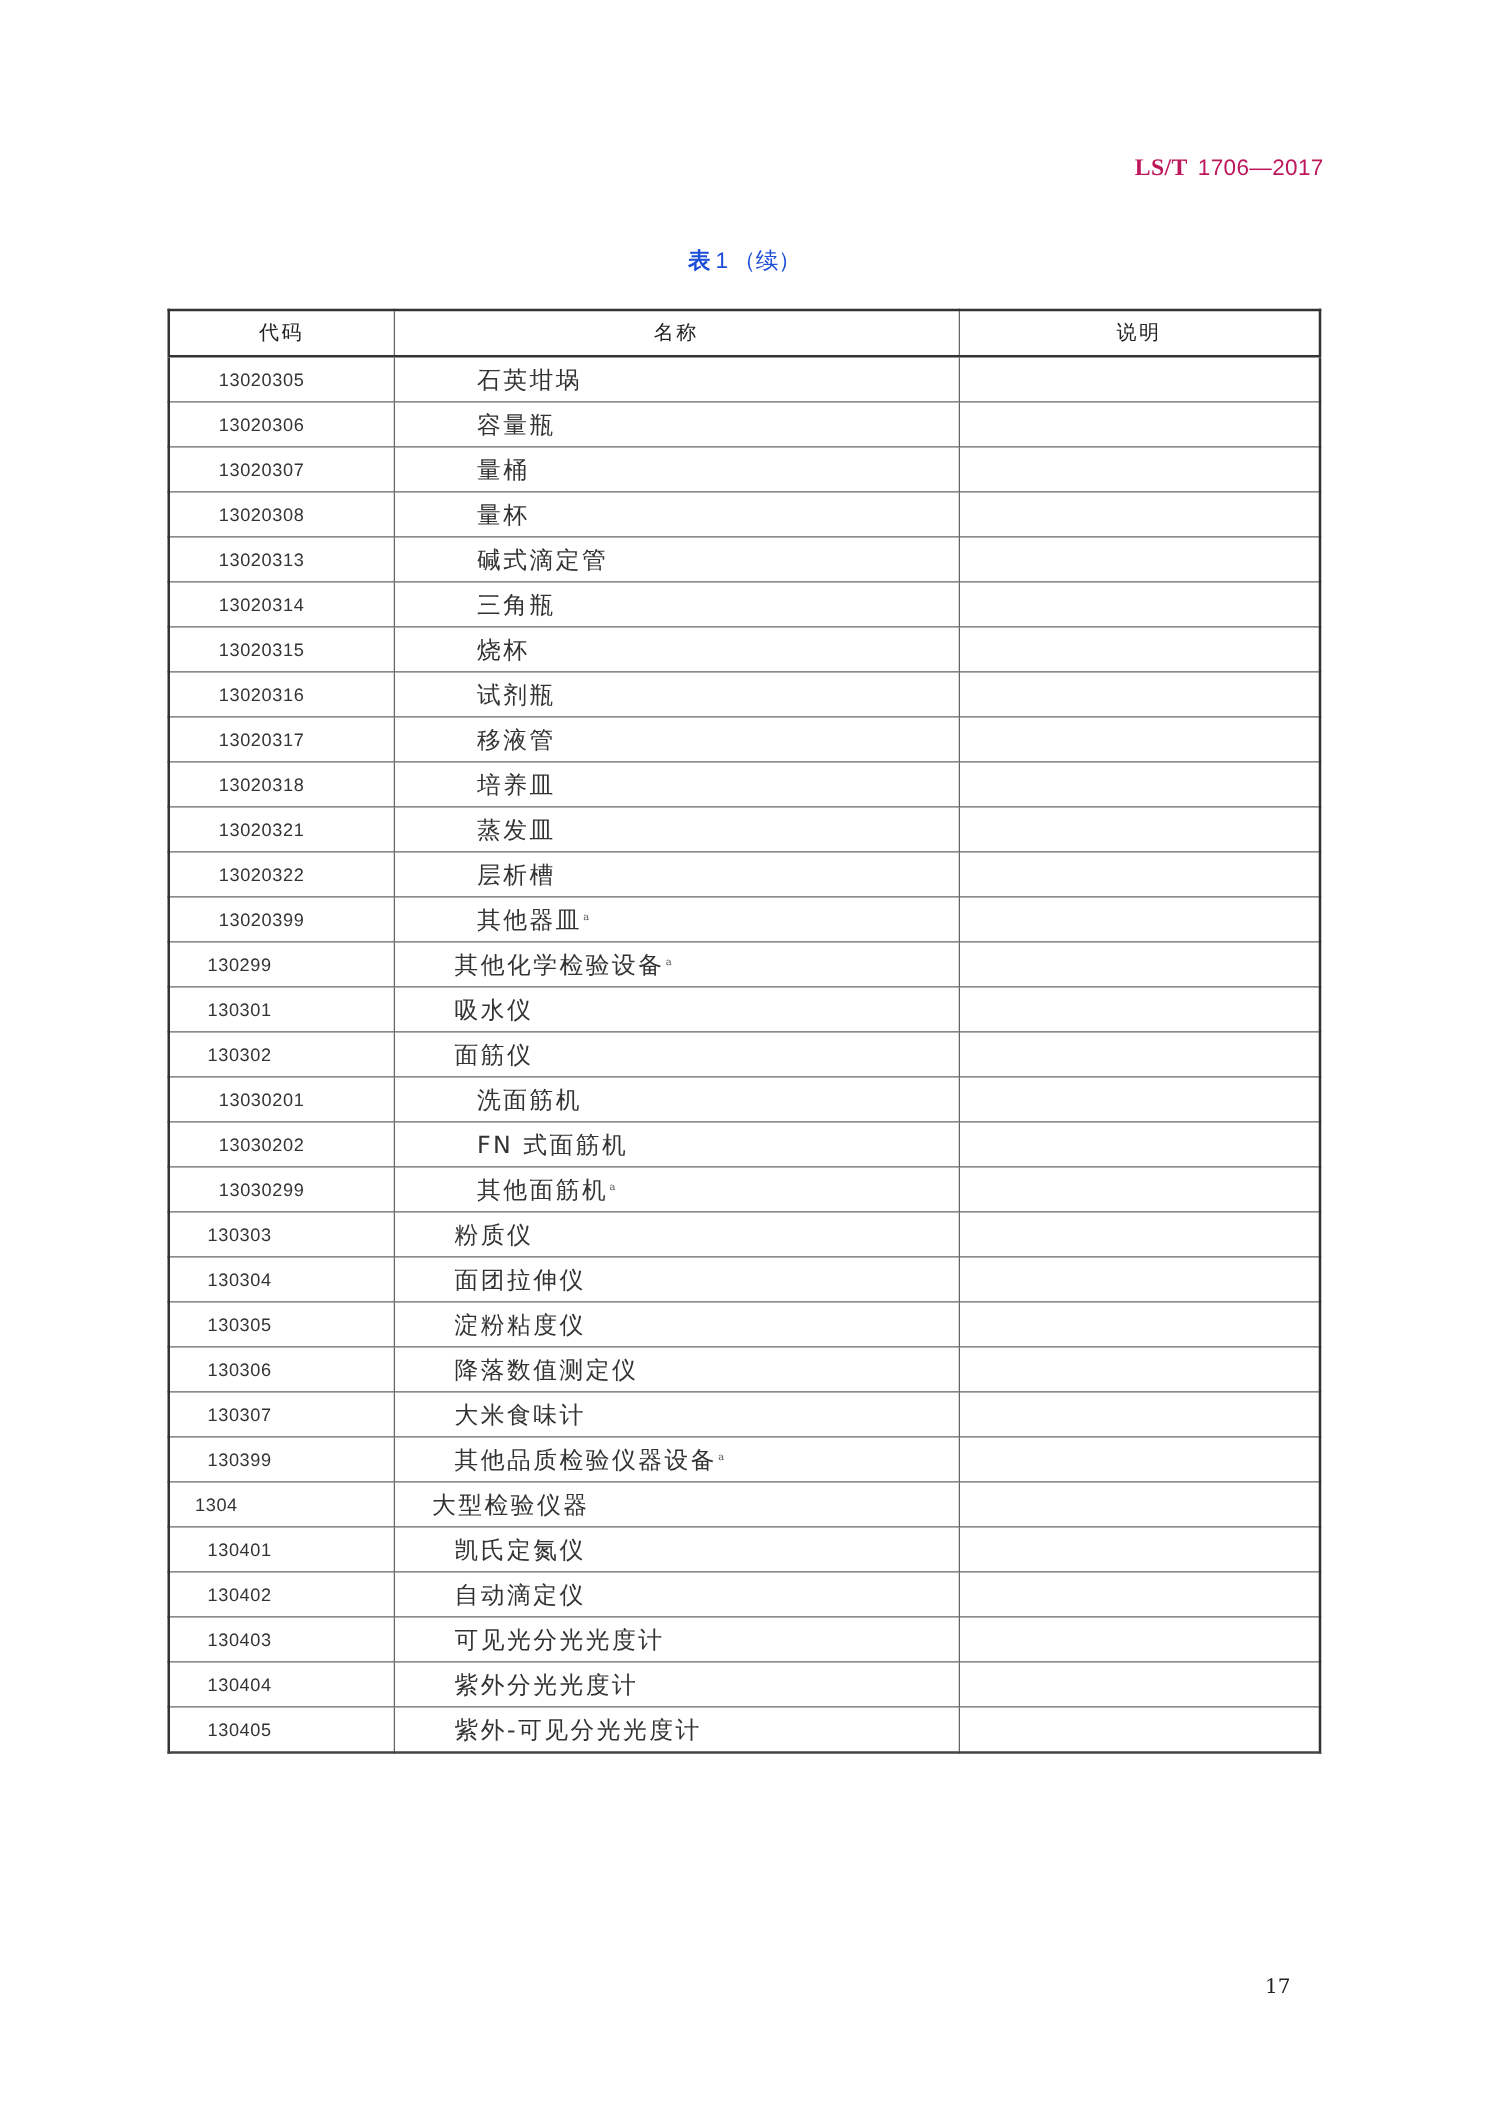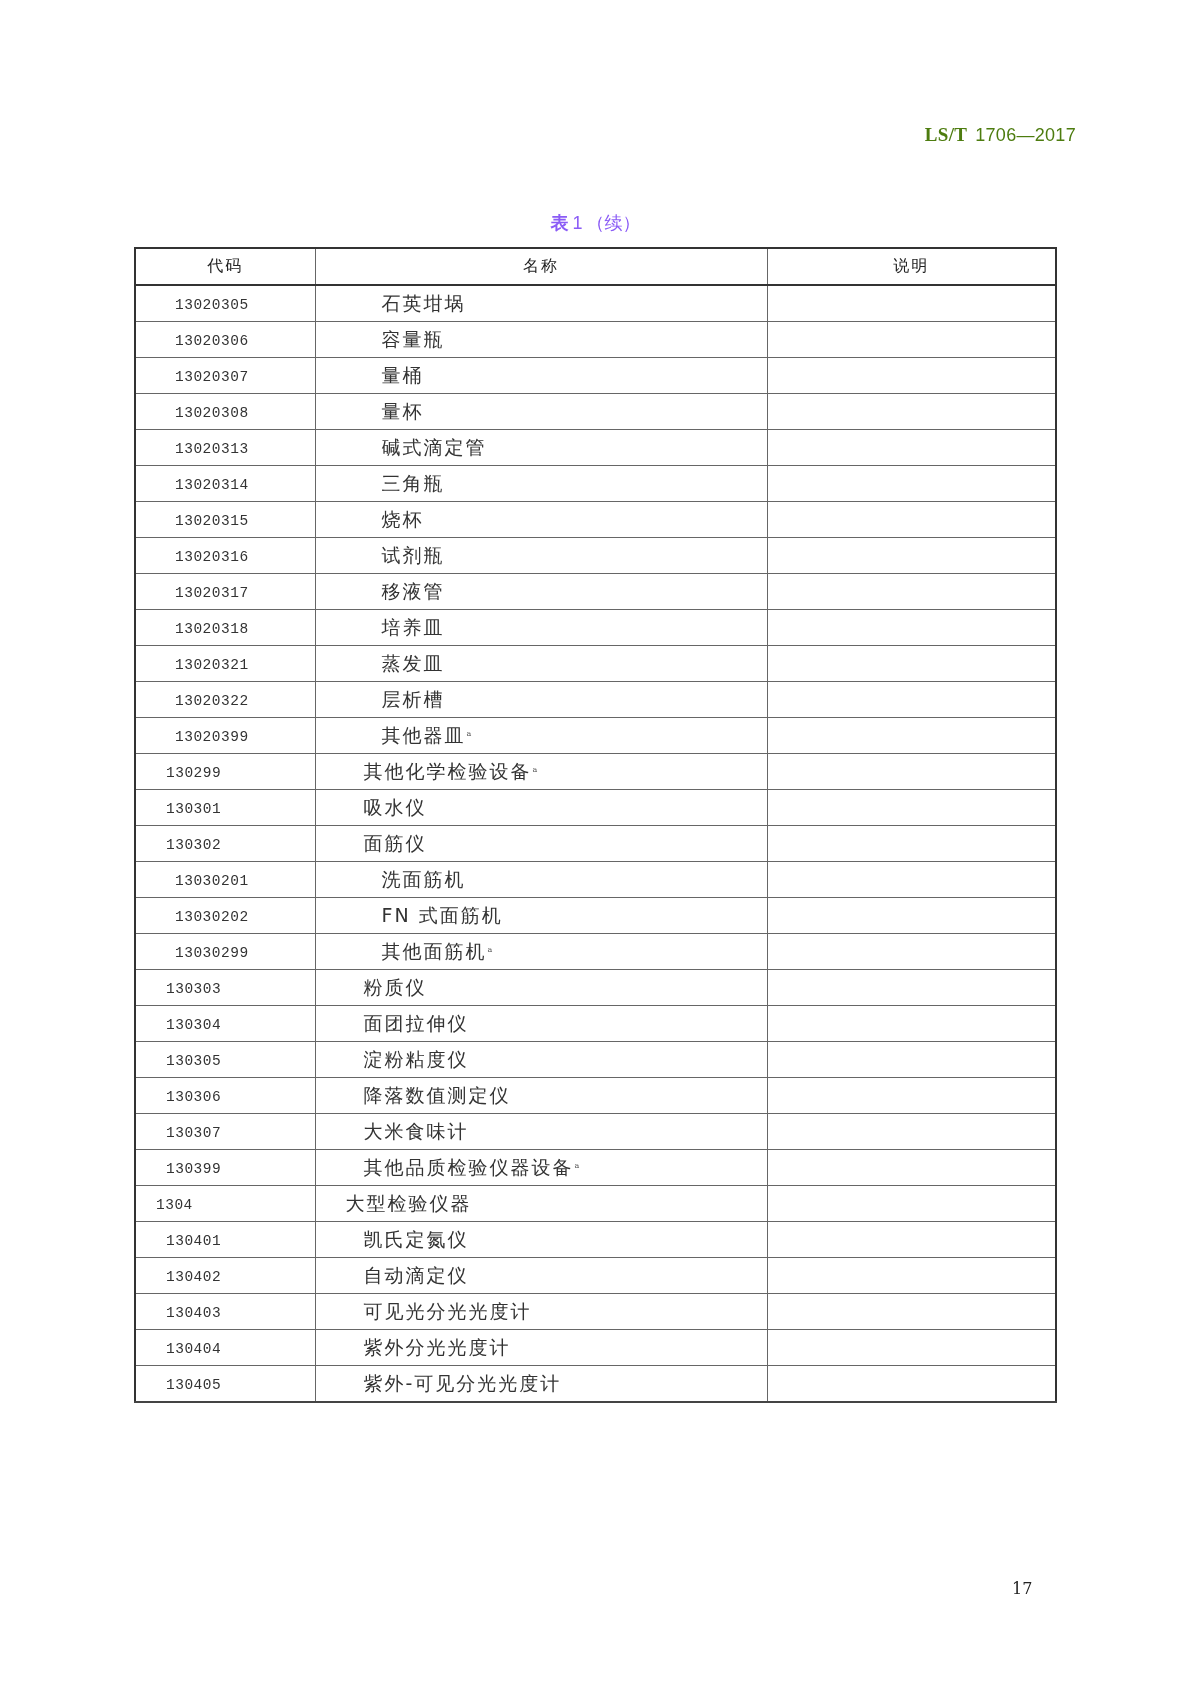--- a/index.html
+++ b/index.html
@@ -1,28 +1,28 @@
 <!DOCTYPE html>
 <html><head>
   <meta charset="utf-8">
   <style>
     html, body { margin: 0; padding: 0; background: #ffffff; }
     body {
       width: 1191px; height: 1684px; position: relative; overflow: hidden;
       font-family: "DejaVu Serif", "Liberation Serif", serif; color: #222;
     }
     .std-code {
-      position: absolute; right: 115px; top: 124px;
-      font-size: 17px; letter-spacing: 0.3px; color: #4d7c0f;
+      position: absolute; right: 132px; top: 124px;
+      font-size: 17px; letter-spacing: 0.3px; color: #be185d;
     }
     .std-code .prefix { font-family: "Liberation Serif", serif; font-weight: bold; font-size: 19px; }
     .std-code .num { font-family: "Liberation Sans", sans-serif; font-size: 18px; margin-left: 8px; }
     .table-title {
-      position: absolute; left: 0; width: 1191px; top: 211px; text-align: center;
-      font-size: 18px; color: #8b5cf6;
+      position: absolute; left: 0; width: 1191px; top: 196px; text-align: center;
+      font-size: 18px; color: #1d4ed8;
     }
     .table-title .bold { font-weight: bold; font-family: "DejaVu Sans", sans-serif; }
     .table-title .num { font-family: "Liberation Sans", sans-serif; margin: 0 4px; }
     table.main {
       position: absolute; left: 134px; top: 247px; width: 921px;
       border-collapse: collapse; table-layout: fixed;
       border-left: 2px solid #333; border-right: 2px solid #333; border-bottom: 2px solid #444;
       border-top: 2px solid #333;
     }
     table.main col.c1 { width: 180px; }
@@ -33,21 +33,21 @@
       border-bottom: 2px solid #333; border-right: 1px solid #666; color: #222;
       font-family: "DejaVu Sans", sans-serif; letter-spacing: 2px;
     }
     table.main th:last-child { border-right: none; }
     table.main td {
       height: 35px; border-bottom: 1px solid #666; border-right: 1px solid #666;
       font-size: 15px; padding: 0; white-space: nowrap; color: #333;
     }
     table.main td:last-child { border-right: none; }
     table.main tr:last-child td { border-bottom: none; }
-    td .code { font-family: Liberation Mono, monospace; font-size: 14.5px; letter-spacing: 0.5px; }
+    td .code { font-family: Liberation Sans, sans-serif; font-size: 14.5px; letter-spacing: 0.5px; }
     td .name { font-family: "DejaVu Sans", sans-serif; font-size: 19px; letter-spacing: 2px; }
     td.lv1 .code { padding-left: 20px; }
     td.lv2 .code { padding-left: 30px; }
     td.lv3 .code { padding-left: 39px; }
     td.nlv1 .name { padding-left: 30px; }
     td.nlv2 .name { padding-left: 48px; }
     td.nlv3 .name { padding-left: 66px; }
     sup.fn { font-size: 8px; vertical-align: 6px; letter-spacing: 0; margin-left: 1px; color: #555; }
     .page-number {
       position: absolute; left: 1012px; top: 1579px; font-size: 16px; color: #222;

